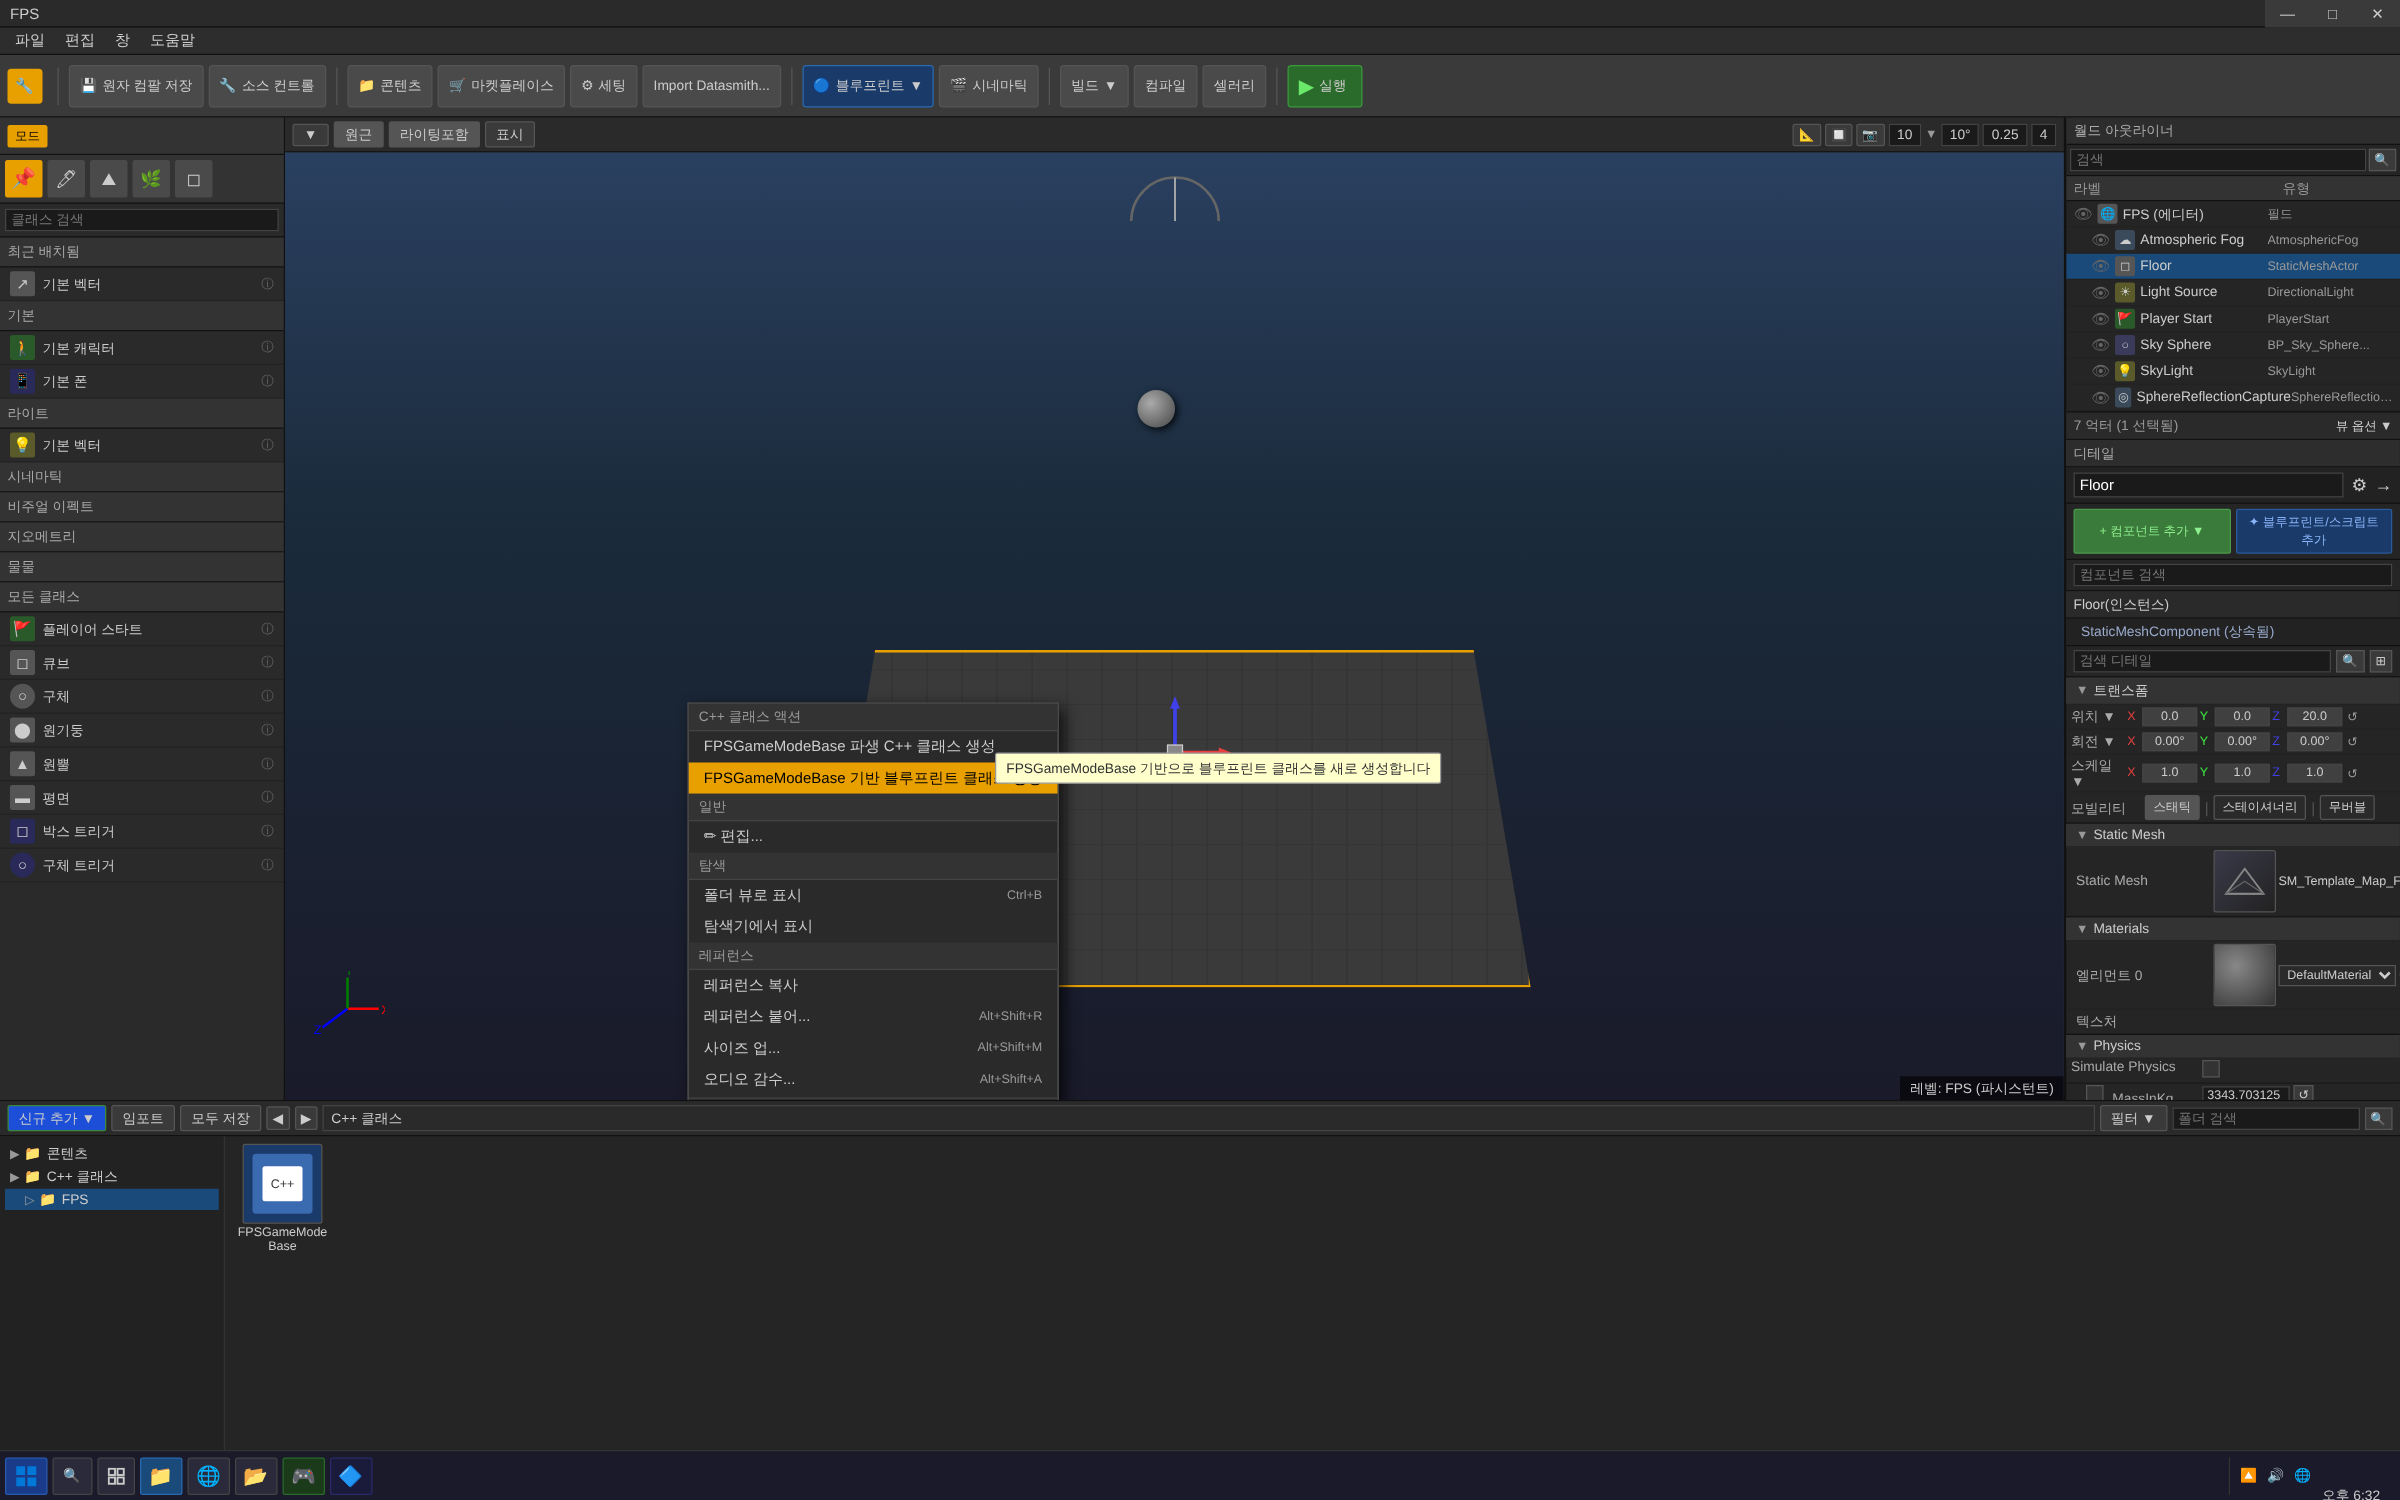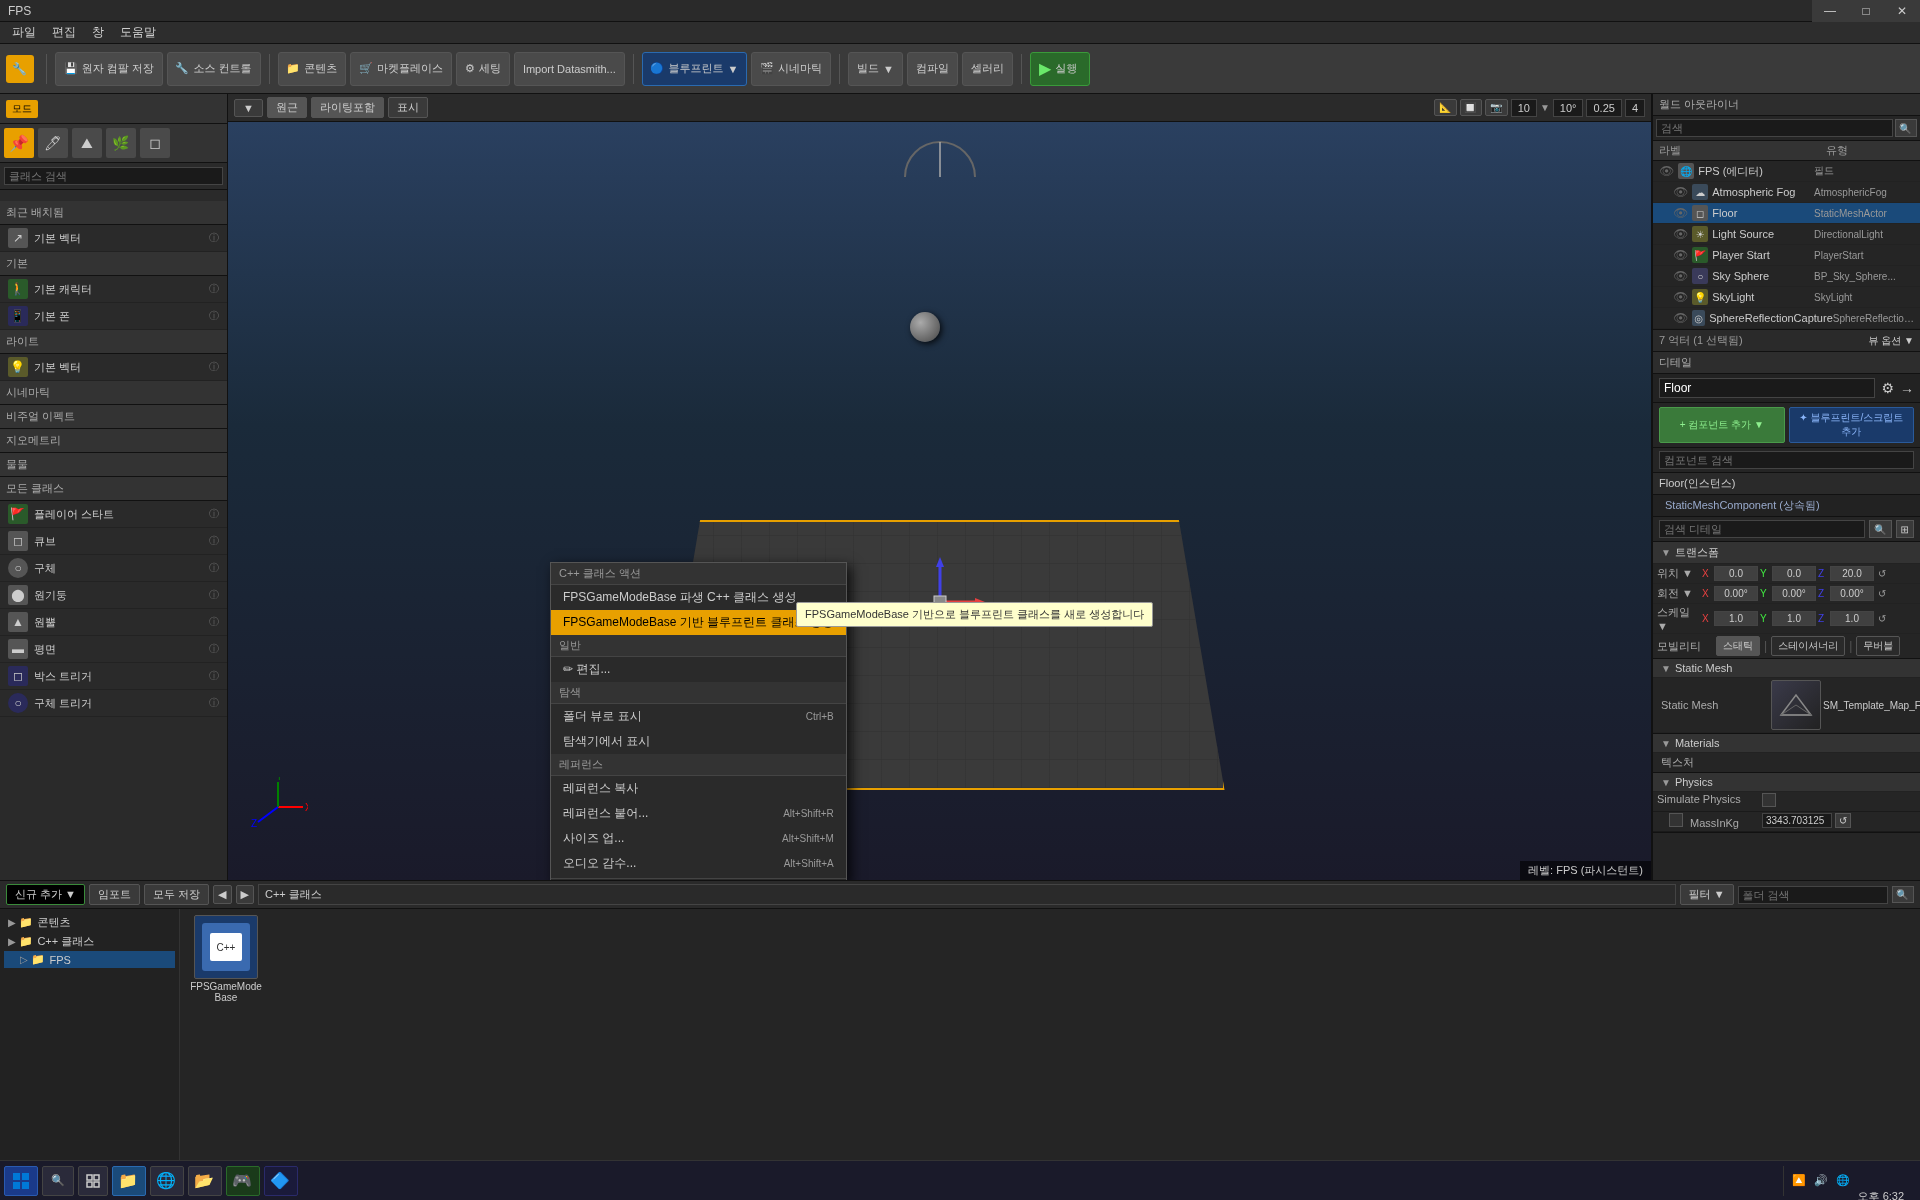--- a/index.html
+++ b/index.html
@@ -62,21 +62,21 @@
     #bottom-panel { height: 280px; background: #252525; border-top: 1px solid #111; display: flex; flex-direction: column; }
     #bottom-tabs { background: #2d2d2d; height: 26px; display: flex; align-items: center; border-bottom: 1px solid #111; padding: 0 6px; gap: 2px; }
     .tab-btn { background: #3a3a3a; border: 1px solid #555; border-radius: 2px 2px 0 0; padding: 2px 10px; color: #ccc; font-size: 11px; cursor: pointer; }
     .tab-btn.active { background: #252525; border-bottom-color: #252525; color: #fff; }
     #bottom-content { display: flex; flex: 1; }
 
     
     #content-browser { flex: 1; display: flex; flex-direction: column; }
     #cb-toolbar { background: #2a2a2a; height: 28px; display: flex; align-items: center; padding: 0 6px; border-bottom: 1px solid #111; gap: 4px; }
     .cb-btn { background: #3a3a3a; border: 1px solid #555; border-radius: 2px; padding: 2px 8px; color: #ccc; font-size: 11px; cursor: pointer; }
-    .cb-btn.green { background: #000000; border-color: #3a8a3a; }
+    .cb-btn.green { background: #1d4ed8; border-color: #3a8a3a; }
     #cb-main { display: flex; flex: 1; }
     #cb-tree { width: 180px; background: #222; border-right: 1px solid #333; padding: 4px; }
     .tree-item { padding: 2px 4px; font-size: 11px; color: #ccc; cursor: pointer; display: flex; align-items: center; gap: 4px; }
     .tree-item.selected { background: #1a4a7a; }
     .tree-arrow { font-size: 10px; color: #999; }
     #cb-assets { flex: 1; padding: 6px; display: flex; flex-wrap: wrap; gap: 8px; align-content: flex-start; }
     .asset-item { width: 80px; display: flex; flex-direction: column; align-items: center; cursor: pointer; }
     .asset-thumb { width: 64px; height: 64px; background: #3a3a3a; border: 1px solid #555; border-radius: 2px; display: flex; align-items: center; justify-content: center; overflow: hidden; }
     .asset-name { font-size: 10px; color: #ccc; text-align: center; margin-top: 2px; word-break: break-all; }
 
@@ -252,21 +252,21 @@
         <div style="background:#4a4a4a; border-radius:2px; width:30px; height:30px; display:flex; align-items:center; justify-content:center; cursor:pointer; font-size:14px;">🖊</div>
         <div style="background:#4a4a4a; border-radius:2px; width:30px; height:30px; display:flex; align-items:center; justify-content:center; cursor:pointer; font-size:14px;">⛰</div>
         <div style="background:#4a4a4a; border-radius:2px; width:30px; height:30px; display:flex; align-items:center; justify-content:center; cursor:pointer; font-size:14px;">🌿</div>
         <div style="background:#4a4a4a; border-radius:2px; width:30px; height:30px; display:flex; align-items:center; justify-content:center; cursor:pointer; font-size:14px;">◻</div>
       </div>
 
       <div id="class-search">
         <input type="text" style="width: 100%; background: rgb(26, 26, 26); border: 1px solid rgb(68, 68, 68); color: rgb(204, 204, 204); padding: 2px 4px; font-size: 11px;" placeholder="클래스 검색">
       </div>
 
-      <div style="overflow-y:auto; flex:1;margin-top:11px;">
+      <div style="overflow-y:auto; flex:1;">
         <div class="section-label">최근 배치됨</div>
 
         <div class="class-item">
           <div class="icon">↗</div>
           <span class="name">기본 벡터</span>
           <span class="info-icon">ⓘ</span>
         </div>
 
         <div class="section-label">기본</div>
 
@@ -659,20 +659,30 @@
               <span style="font-size:10px; color:#ccc; overflow:hidden; text-overflow:ellipsis;">SM_Template_Map_Floor...</span>
 
             </div>
           </div>
         </div>
 
         <div class="prop-section">
           <div class="prop-section-header">
             <span class="arrow">▼</span>
             <span>Materials</span>
+          </div>
+          <div class="prop-row">
+            <span class="prop-label">엘리먼트 0</span>
+            <div class="prop-value">
+              <div class="mat-thumb"></div>
+              <select style="background:#2a2a2a; border:1px solid #555; color:#ccc; font-size:10px; padding:1px 2px;">
+                <option>DefaultMaterial</option>
+              </select>
+              <button style="background:none; border:none; color:#999; cursor:pointer; font-size:10px;">↺</button>
+            </div>
           </div>
           <div style="padding:2px 8px;">
             <span style="font-size:11px; color:#aaa;">텍스처</span>
           </div>
         </div>
 
         <div class="prop-section">
           <div class="prop-section-header">
             <span class="arrow">▼</span>
             <span>Physics</span>

